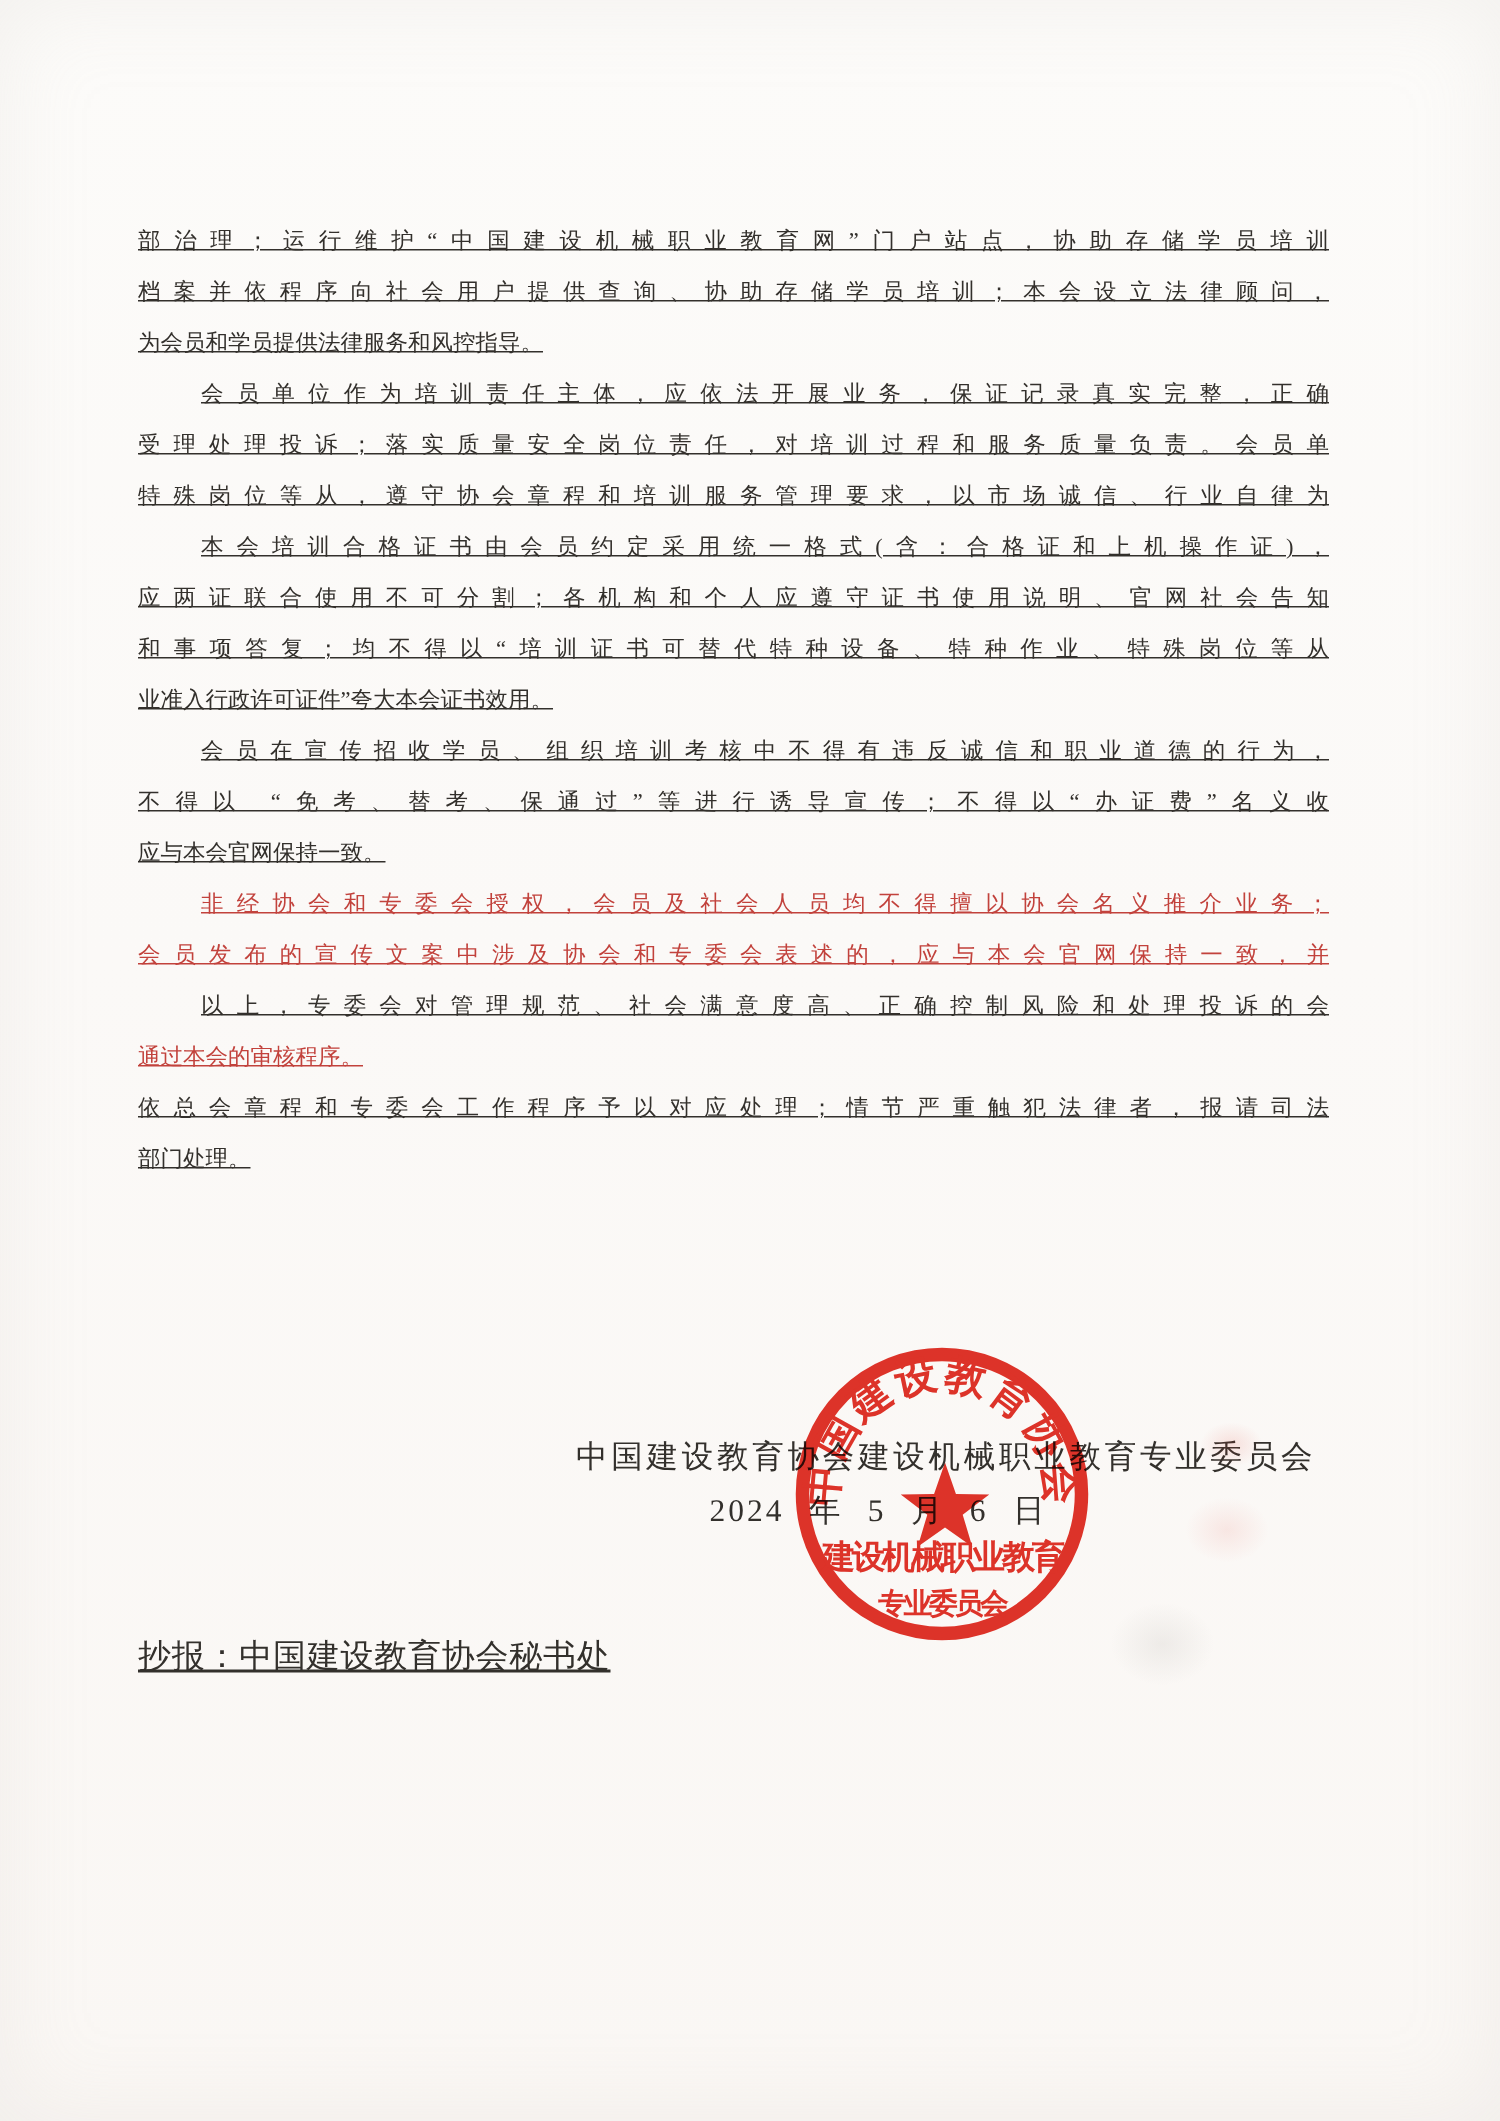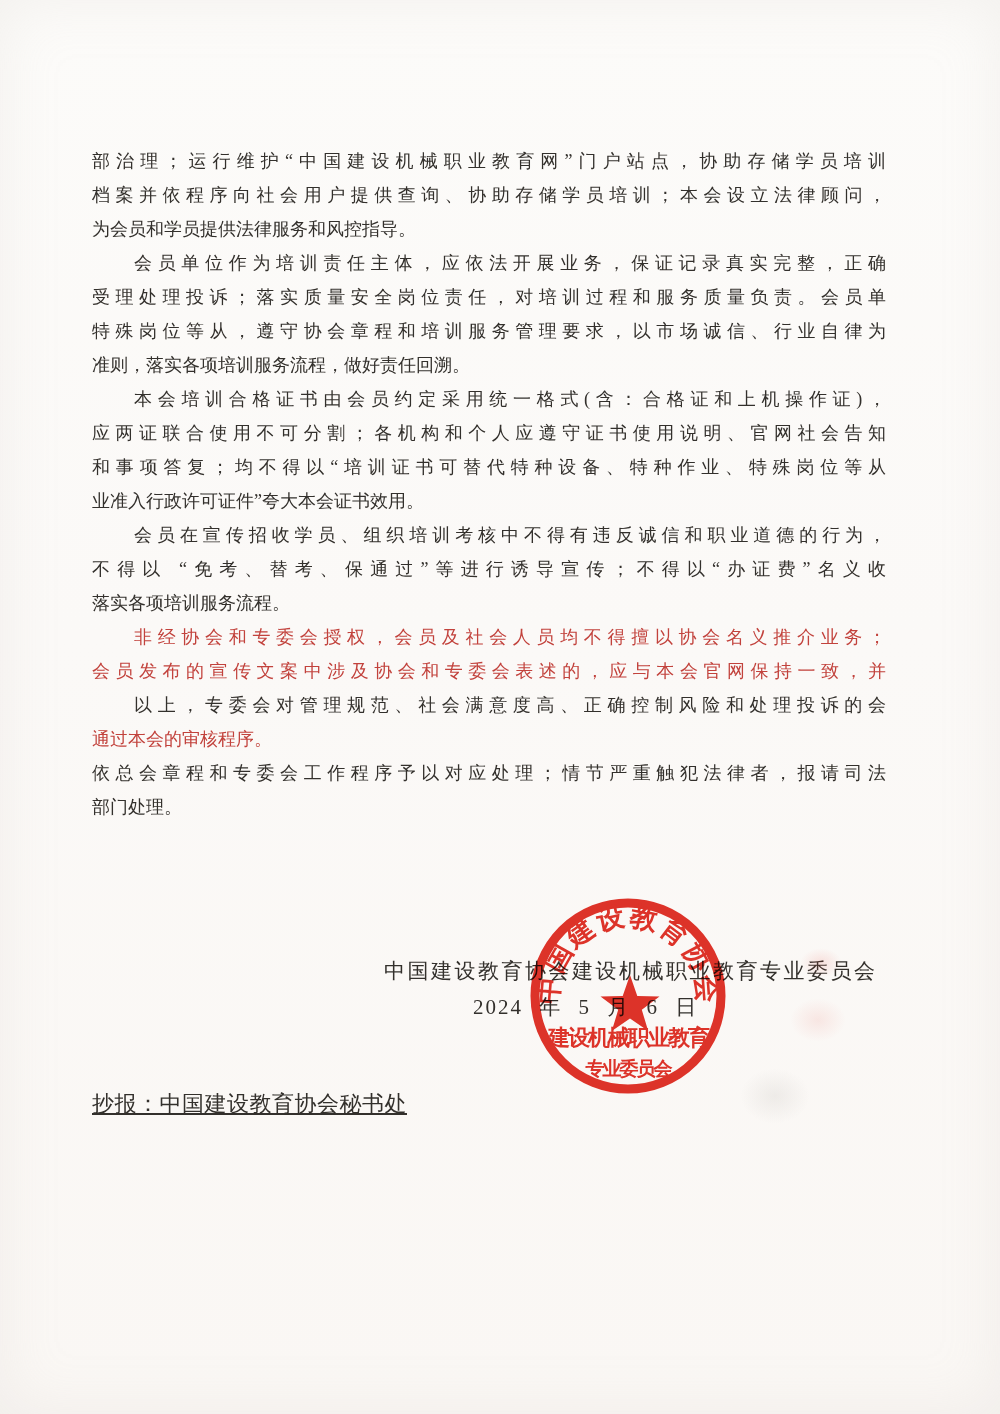--- a/index.html
+++ b/index.html
@@ -25,24 +25,25 @@
   .bodytext{
     position:absolute;
     left:92px;
     top:144px;
     width:794px;
     color:var(--ink);
   }
   .ln{
     height:34px;
     line-height:34px;
-    font-size:18px;
+    font-size:15px;
     text-align:justify;
     white-space:normal;
     color:var(--ink);
+    text-decoration:underline;
   }
   .ln.full{ text-align-last:justify; }
   .ln.ind{ text-indent:42px; }
   .ln.bold{ font-weight:700; letter-spacing:.5px; color:#27241f; }
   .ln.red{ color:var(--red-text); }
   
   .sig-org{
     position:absolute;
     left:384px;
     top:960px;
@@ -101,28 +102,27 @@
 
 <div class="page">
 
   <div class="bodytext">
     <div class="ln full">部治理；运行维护“中国建设机械职业教育网”门户站点，协助存储学员培训</div>
     <div class="ln full">档案并依程序向社会用户提供查询、协助存储学员培训；本会设立法律顾问，</div>
     <div class="ln">为会员和学员提供法律服务和风控指导。</div>
     <div class="ln full ind">会员单位作为培训责任主体，应依法开展业务，保证记录真实完整，正确</div>
     <div class="ln full">受理处理投诉；落实质量安全岗位责任，对培训过程和服务质量负责。会员单</div>
     <div class="ln full">特殊岗位等从，遵守协会章程和培训服务管理要求，以市场诚信、行业自律为</div>
-    <div class="ln">准则，落实各项培训服务流程，做好责任回溯。</div>
     <div class="ln full ind">本会培训合格证书由会员约定采用统一格式(含：合格证和上机操作证)，</div>
     <div class="ln full">应两证联合使用不可分割；各机构和个人应遵守证书使用说明、官网社会告知</div>
     <div class="ln full">和事项答复；均不得以“培训证书可替代特种设备、特种作业、特殊岗位等从</div>
     <div class="ln">业准入行政许可证件”夸大本会证书效用。</div>
     <div class="ln full ind">会员在宣传招收学员、组织培训考核中不得有违反诚信和职业道德的行为，</div>
     <div class="ln full">不得以 “免考、替考、保通过”等进行诱导宣传；不得以“办证费”名义收</div>
-    <div class="ln">落实各项培训服务流程。</div>
+    <div class="ln">应与本会官网保持一致。</div>
     <div class="ln full ind red">非经协会和专委会授权，会员及社会人员均不得擅以协会名义推介业务；</div>
     <div class="ln full red">会员发布的宣传文案中涉及协会和专委会表述的，应与本会官网保持一致，并</div>
     <div class="ln full ind">以上，专委会对管理规范、社会满意度高、正确控制风险和处理投诉的会</div>
     <div class="ln red">通过本会的审核程序。</div>
     <div class="ln full">依总会章程和专委会工作程序予以对应处理；情节严重触犯法律者，报请司法</div>
     <div class="ln">部门处理。</div>
   </div>
 
   <div class="sig-org">中国建设教育协会建设机械职业教育专业委员会</div>
   <div class="sig-date">2024 年 5 月 6 日</div>

